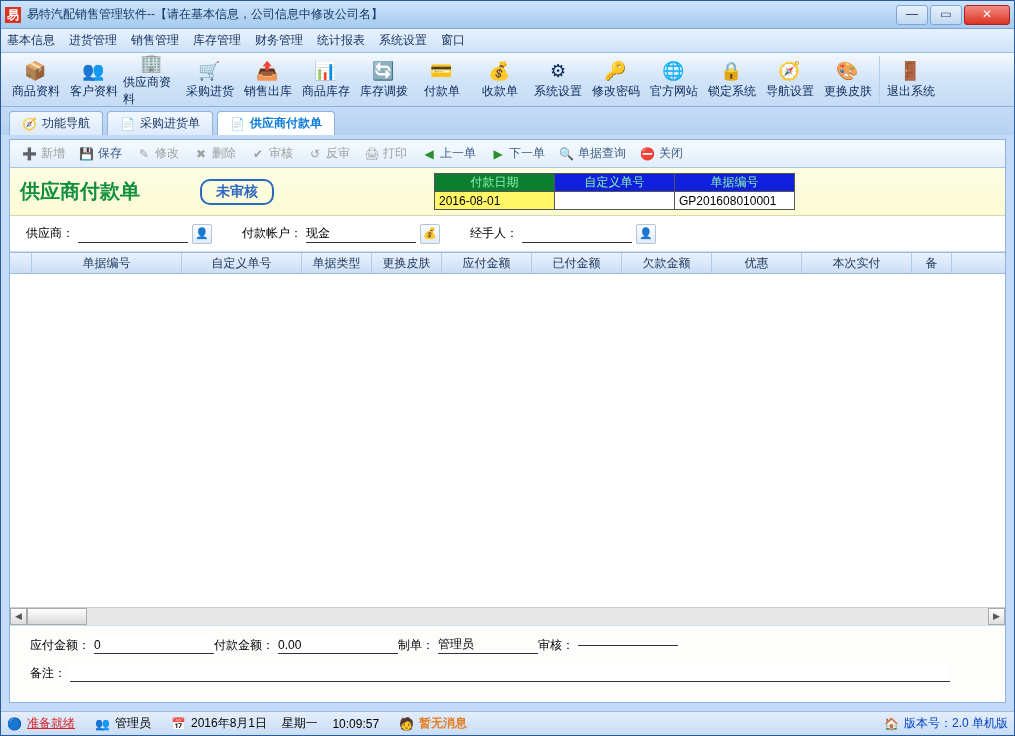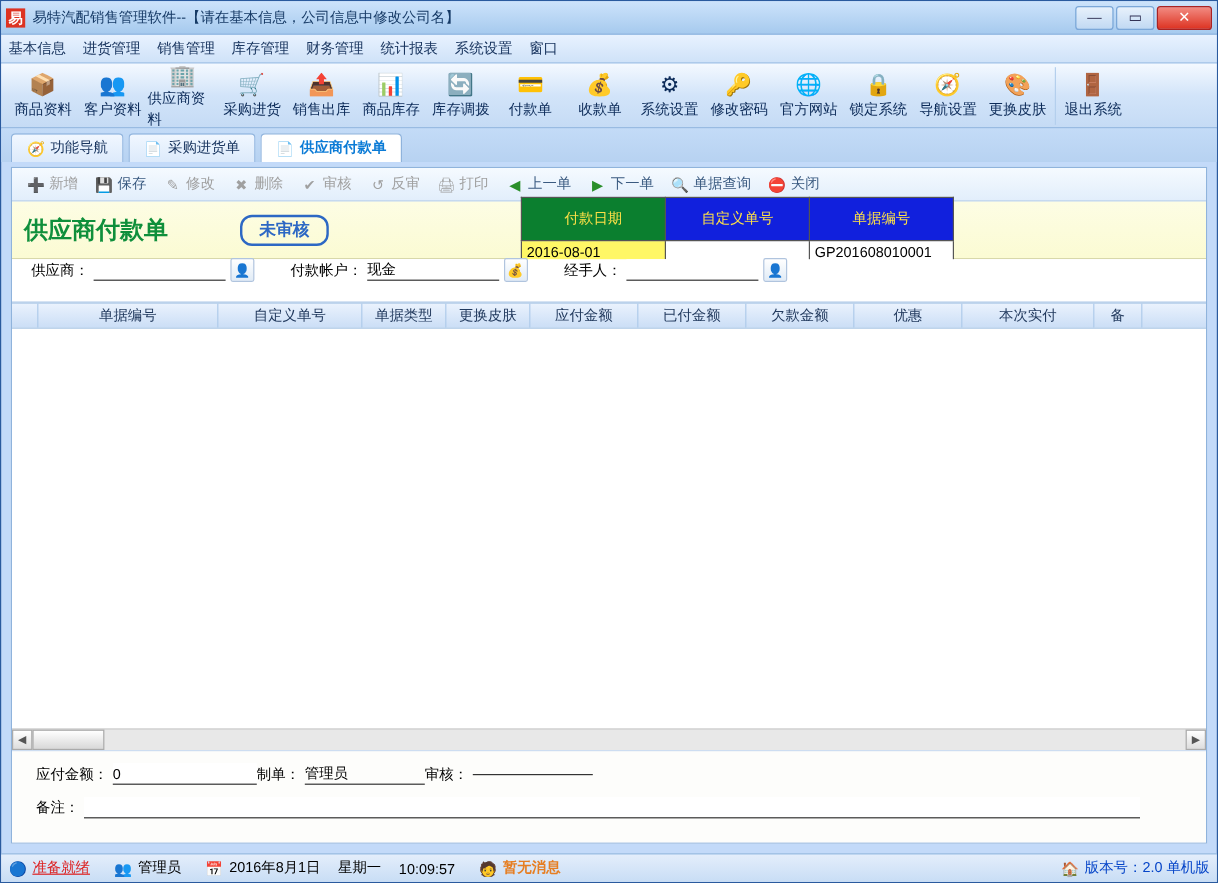--- a/index.html
+++ b/index.html
@@ -23,25 +23,25 @@
 .tab .ico { width: 16px; height: 16px; display: inline-flex; align-items: center; justify-content: center; font-size: 12px; }
 .content { flex: 1; margin: 4px 8px 8px 8px; background: #fff; border: 1px solid #8fb3dc; display: flex; flex-direction: column; }
 .formtoolbar { height: 28px; background: linear-gradient(#f5faff,#e2eefb); border-bottom: 1px solid #a8c5e6; display: flex; align-items: center; padding: 0 6px; gap: 2px; }
 .fbtn { display: inline-flex; align-items: center; height: 22px; padding: 0 6px; color: #3a5a80; gap: 3px; }
 .fbtn.disabled { color: #a0a0a0; }
 .fbtn .ico { width: 16px; height: 16px; display: inline-flex; align-items: center; justify-content: center; }
 .header-area { padding: 6px 10px; background: linear-gradient(#fdfde4,#fbfbd3); display: flex; align-items: center; gap: 40px; border-bottom: 1px solid #d8d8aa; height:48px;}
 .doc-title { font-size: 20px; font-weight: bold; color: #0f8f3b; }
 .stamp { border: 2px solid #2d68c4; color: #2d68c4; padding: 2px 14px; border-radius: 10px; font-weight: bold; font-size: 14px; margin-left: 20px; }
 .infobox { border-collapse: collapse; }
-.infobox th { background: #1120dd; color: #fde047; font-weight: normal; border: 1px solid #555; height: 36px; padding: 0 6px; min-width: 120px; }
+.infobox th { background: #1120dd; color: #86efac; font-weight: normal; border: 1px solid #555; height: 18px; padding: 0 6px; min-width: 120px; }
 .infobox th.green { background: #0b7f2f; }
 .infobox td { border: 1px solid #555; height: 18px; padding: 0 4px; min-width: 120px; background: #fff; }
 .infobox td.yellow { background: #fff766; }
-.fieldrow { height: 36px; padding: 16px 16px; display: flex; align-items: flex-end; gap: 30px; background: #fff; border-bottom: 1px solid #cdddf1; }
+.fieldrow { height: 36px; padding: 16px 16px; display: flex; align-items: center; gap: 30px; background: #fff; border-bottom: 1px solid #cdddf1; }
 .field { display: flex; align-items: center; gap: 4px; }
 .field input { border: none; border-bottom: 1px solid #333; width: 110px; height: 18px; outline: none; }
 .pickbtn { width: 20px; height: 20px; border: 1px solid #b0c4de; background: linear-gradient(#fff,#e0ebf6); border-radius: 2px; display:inline-flex;align-items:center;justify-content:center;font-size:11px;}
 .gridhead { height: 22px; background: linear-gradient(#eaf2fd,#cbdef6); display: flex; border-top: 1px solid #9cbde2; border-bottom: 1px solid #9cbde2; }
 .gridhead div { border-right: 1px solid #aecbea; text-align: center; line-height: 20px; color: #223a5e; }
 .gridbody { flex: 1; background: #fff; }
 .hscroll { height: 18px; background: #e8e8e8; display: flex; border-top:1px solid #ccc;}
 .hscroll .arrow{width:17px;height:17px;background:linear-gradient(#fff,#ddd);border:1px solid #aaa;text-align:center;line-height:14px;font-size:9px;color:#555;}
 .hscroll .thumb{width:60px;height:17px;background:linear-gradient(#fff,#d8d8d8);border:1px solid #aaa;}
 .hscroll .track{flex:1;}
@@ -273,20 +273,24 @@
       <div class="arrow">▶</div>
     </div>
 
     <div class="footer-form">
       <div class="row">
         <div class="field">
             <span>应付金额：</span>
             <input value="0" style="">
           </div>
         <div class="field">
+            <span>付款金额：</span>
+            <input value="0.00" style="">
+          </div>
+        <div class="field">
             <span>制单：</span>
             <span style="border-bottom:1px solid #333;min-width:100px;display:inline-block">管理员</span>
           </div>
         <div class="field">
             <span>审核：</span>
             <span style="border-bottom:1px solid #333;min-width:100px;display:inline-block"></span>
           </div>
       </div>
       <div class="row">
         <div class="field remark">

